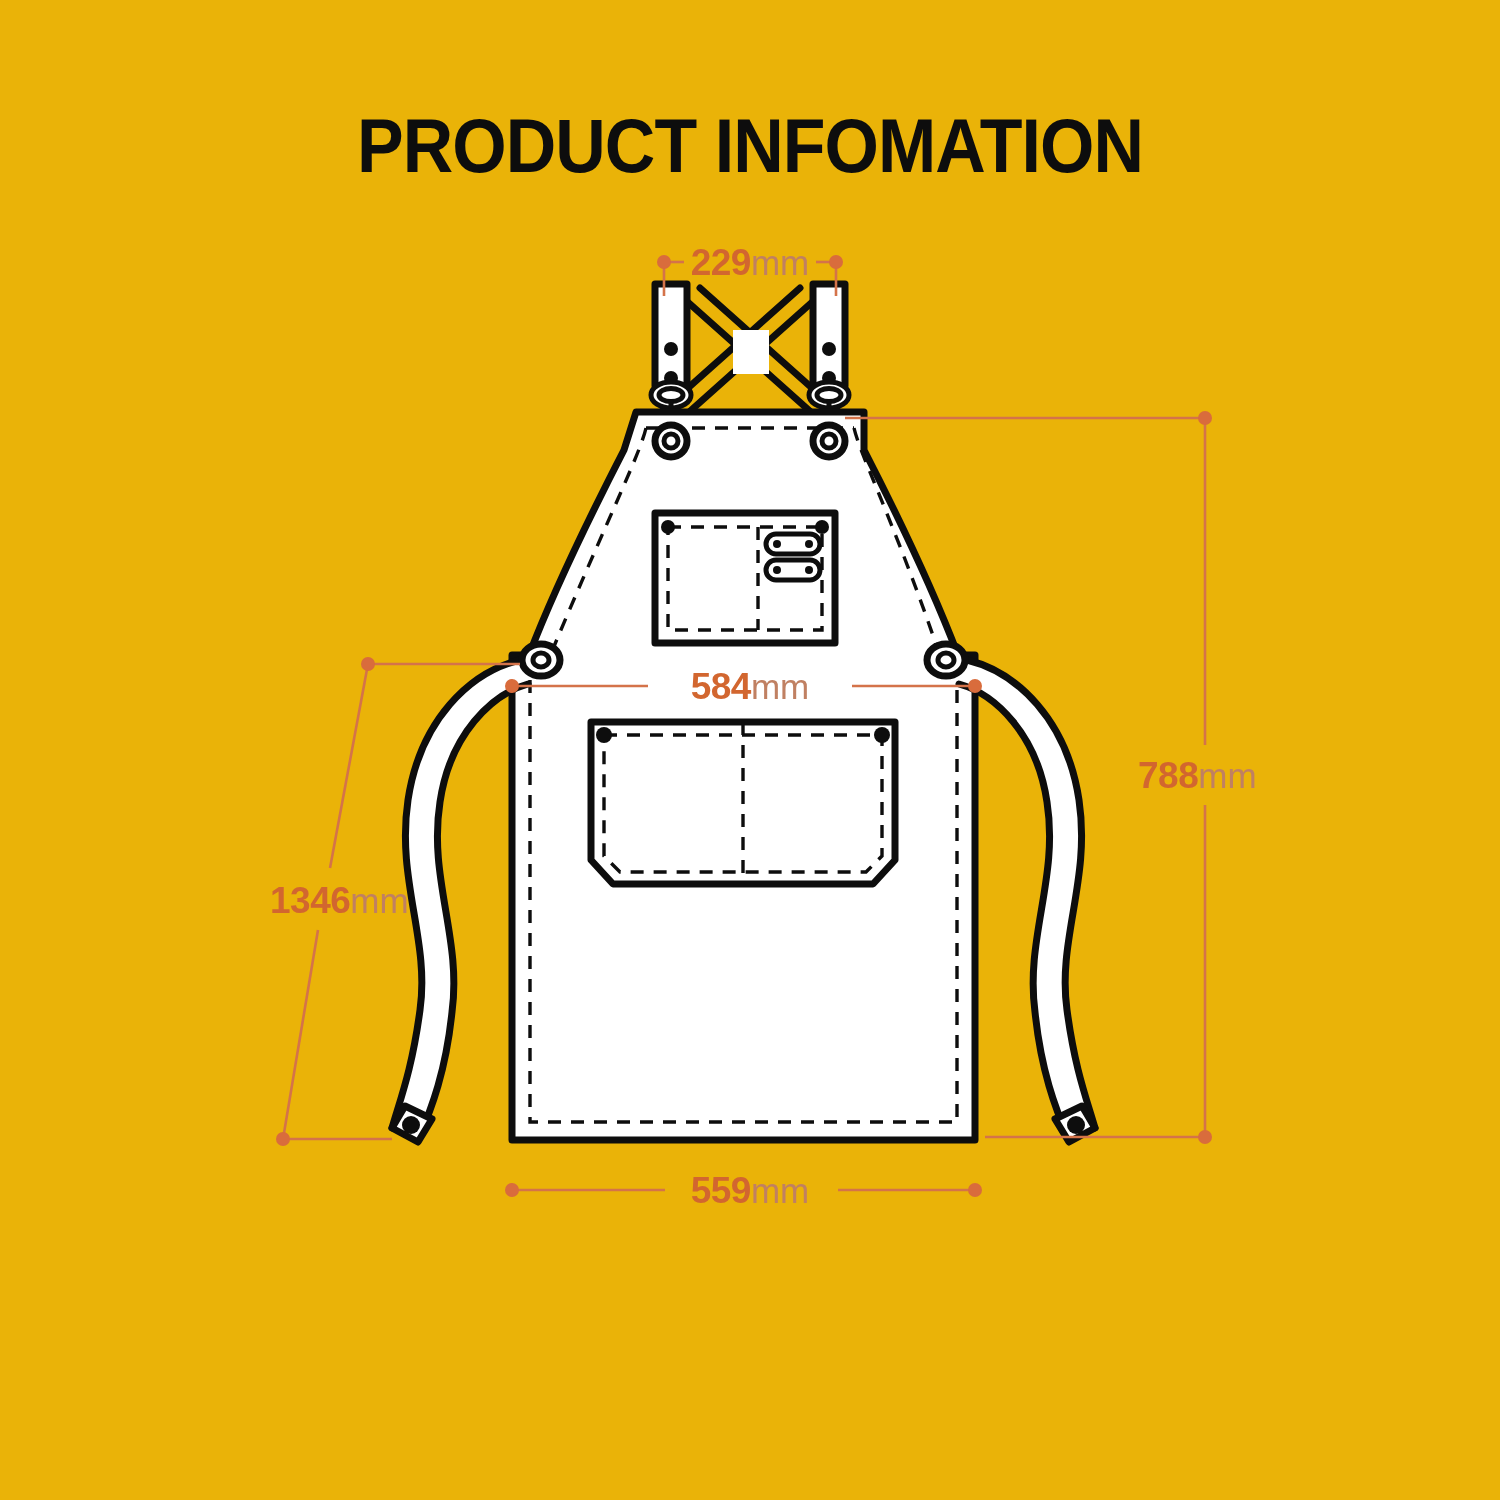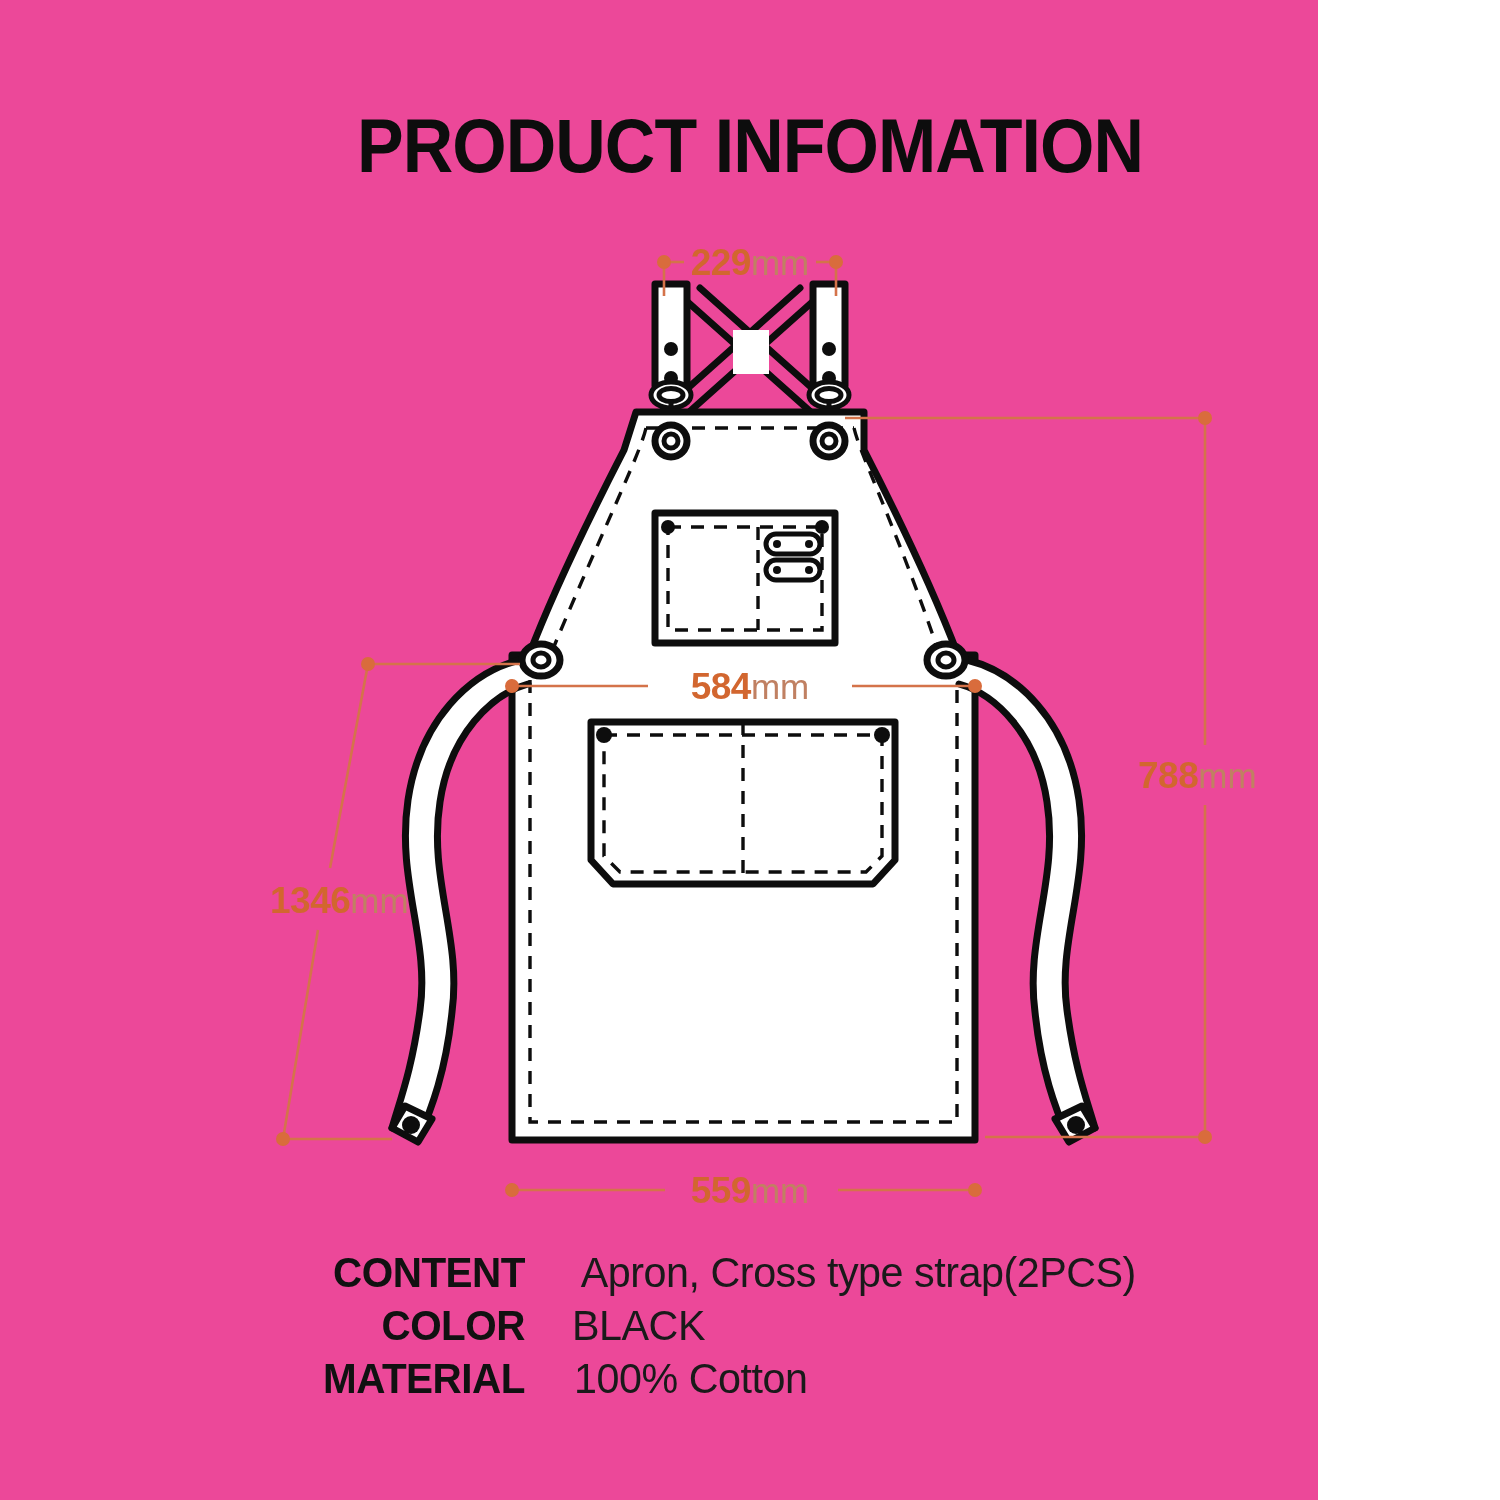--- a/index.html
+++ b/index.html
@@ -8,23 +8,23 @@
     background: #ffffff;
   }
   body {
     font-family: "Liberation Sans", sans-serif;
     width: 1500px;
     height: 1500px;
     overflow: hidden;
   }
   #page {
     position: relative;
-    width: 1318px;
+    width: 1500px;
     height: 1500px;
-    background: #ec4899;
+    background: #eab308;
   }
 
   
   #title {
     position: absolute;
     top: 108px;
     left: 0;
     width: 1500px;
     text-align: center;
     font-family: "Liberation Sans", sans-serif;
@@ -319,28 +319,14 @@
       <path class="dim" d="M 512 1190 L 665 1190"></path>
       <path class="dim" d="M 838 1190 L 975 1190"></path>
       <circle class="dimdot" cx="512" cy="1190" r="7"></circle>
       <circle class="dimdot" cx="975" cy="1190" r="7"></circle>
       <text x="750" y="1203" text-anchor="middle">
         <tspan class="dimnum">559</tspan><tspan class="dimunit">mm</tspan>
       </text>
     </g>
   </svg>
 
-  <div id="spec">
-    <div class="spec-row">
-      <div class="spec-label">CONTENT</div>
-      <div class="spec-value">Apron,  Cross type strap(2PCS)</div>
-    </div>
-    <div class="spec-row">
-      <div class="spec-label">COLOR</div>
-      <div class="spec-value">BLACK</div>
-    </div>
-    <div class="spec-row">
-      <div class="spec-label">MATERIAL</div>
-      <div class="spec-value">100% Cotton</div>
-    </div>
-  </div>
 
 </div>
 
 </body></html>

